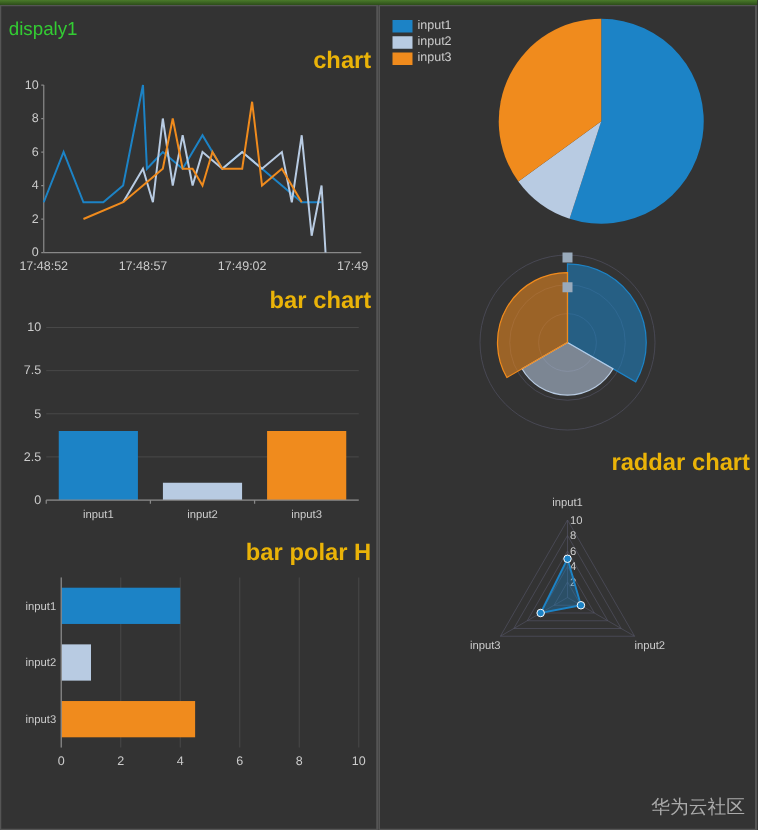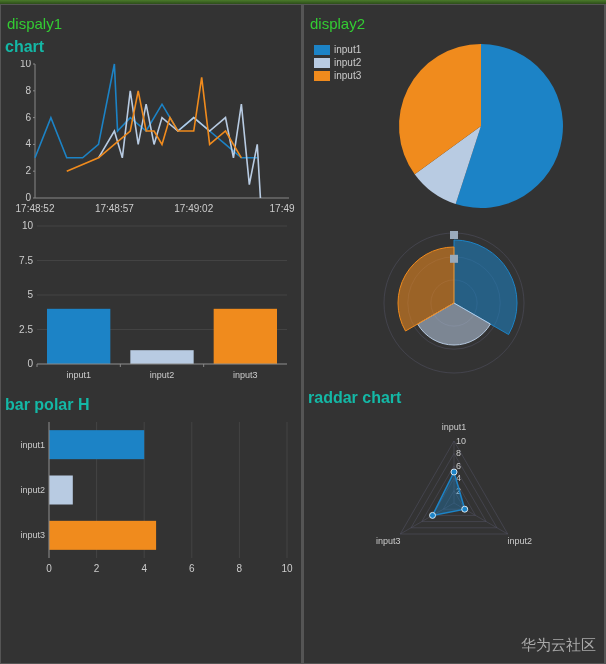--- a/index.html
+++ b/index.html
@@ -31,24 +31,24 @@
     position: relative;
     padding: 4px;
     overflow: hidden;
   }
   .panel-title {
     color: #33cc33;
     font-size: 15px;
     margin: 6px 2px 6px 2px;
   }
   .chart-title {
-    color: #14b8a6;
-    font-size: 16px;
+    color: #eab308;
+    font-size: 19px;
     font-weight: bold;
-    text-align: left;
+    text-align: right;
     margin-top: 6px;
     margin-bottom: 4px;
   }
   svg { display: block; margin: 0 auto; }
   .axis-text { fill: #ccc; font-size: 10px; }
   .axis-text-sm { fill: #ccc; font-size: 9px; }
   .legend-box { display: flex; align-items: center; margin-bottom: 2px; }
   .legend-swatch { width: 16px; height: 10px; margin-right: 4px; }
   .legend-label { font-size: 10px; color: #ccc; }
   .watermark {
@@ -88,20 +88,21 @@
         <line x1="28" y1="138" x2="282" y2="138" stroke="#888"></line>
         <text x="28" y="152" text-anchor="middle" class="axis-text">17:48:52</text>
         <text x="107.375" y="152" text-anchor="middle" class="axis-text">17:48:57</text>
         <text x="186.75" y="152" text-anchor="middle" class="axis-text">17:49:02</text>
         <text x="282" y="152" text-anchor="middle" class="axis-text">17:49:08</text>
         <path d="M28,97.80000000000001 L43.875,57.60000000000001 L59.75,97.80000000000001 L75.625,97.80000000000001 L91.5,84.4 L107.375,4 L110.55,71 L123.25,57.60000000000001 L139.125,71 L155,44.2 L170.875,71 L186.75,57.60000000000001 L202.625,71 L218.5,84.4 L234.375,97.80000000000001 L250.25,97.80000000000001" stroke="#1c83c6" stroke-width="1.6" fill="none"></path>
         <path d="M91.5,97.80000000000001 L107.375,71 L115.3125,97.80000000000001 L123.25,30.799999999999997 L131.1875,84.4 L139.125,44.2 L147.0625,84.4 L155,57.60000000000001 L170.875,71 L186.75,57.60000000000001 L202.625,71 L218.5,57.60000000000001 L226.4375,97.80000000000001 L234.375,44.2 L242.3125,124.6 L250.25,84.4 L253.42499999999998,138" stroke="#b8cbe2" stroke-width="1.6" fill="none"></path>
         <path d="M59.75,111.2 L91.5,97.80000000000001 L107.375,84.4 L123.25,71 L131.1875,30.799999999999997 L139.125,71 L147.0625,71 L155,84.4 L162.9375,57.60000000000001 L170.875,71 L186.75,71 L194.6875,17.39999999999999 L202.625,84.4 L218.5,71 L234.375,97.80000000000001" stroke="#f08b1d" stroke-width="1.6" fill="none"></path>
       </svg>
 
+    <div class="chart-title">bar chart</div>
     <svg id="svg-barv" width="288" height="170">
         <line x1="30" y1="144" x2="280" y2="144" stroke="#555" stroke-width="0.5"></line>
         <text x="26" y="147" text-anchor="end" class="axis-text">0</text>
         <line x1="30" y1="109.5" x2="280" y2="109.5" stroke="#555" stroke-width="0.5"></line>
         <text x="26" y="112.5" text-anchor="end" class="axis-text">2.5</text>
         <line x1="30" y1="75" x2="280" y2="75" stroke="#555" stroke-width="0.5"></line>
         <text x="26" y="78" text-anchor="end" class="axis-text">5</text>
         <line x1="30" y1="40.5" x2="280" y2="40.5" stroke="#555" stroke-width="0.5"></line>
         <text x="26" y="43.5" text-anchor="end" class="axis-text">7.5</text>
         <line x1="30" y1="6" x2="280" y2="6" stroke="#555" stroke-width="0.5"></line>
@@ -136,21 +137,20 @@
         <text x="38" y="29.666666666666668" text-anchor="end" class="axis-text-sm">input1</text>
         <rect x="42" y="57.49333333333334" width="23.799999999999997" height="29.013333333333335" fill="#b8cbe2"></rect>
         <text x="38" y="75" text-anchor="end" class="axis-text-sm">input2</text>
         <rect x="42" y="102.82666666666667" width="107.10000000000002" height="29.013333333333335" fill="#f08b1d"></rect>
         <text x="38" y="120.33333333333334" text-anchor="end" class="axis-text-sm">input3</text>
         <line x1="42" y1="4" x2="42" y2="140" stroke="#888"></line>
       </svg>
   </div>
 
   <div class="panel">
-    <div class="panel-title">display2</div>
 
     <div style="display:flex; align-items:flex-start;">
       <div id="pie-legend" style="margin:6px 0 0 6px;">
           <div class="legend-box">
             <div class="legend-swatch" style="background: rgb(28, 131, 198);"></div>
             <div class="legend-label">input1</div>
           </div>
           <div class="legend-box">
             <div class="legend-swatch" style="background: rgb(184, 203, 226);"></div>
             <div class="legend-label">input2</div>

